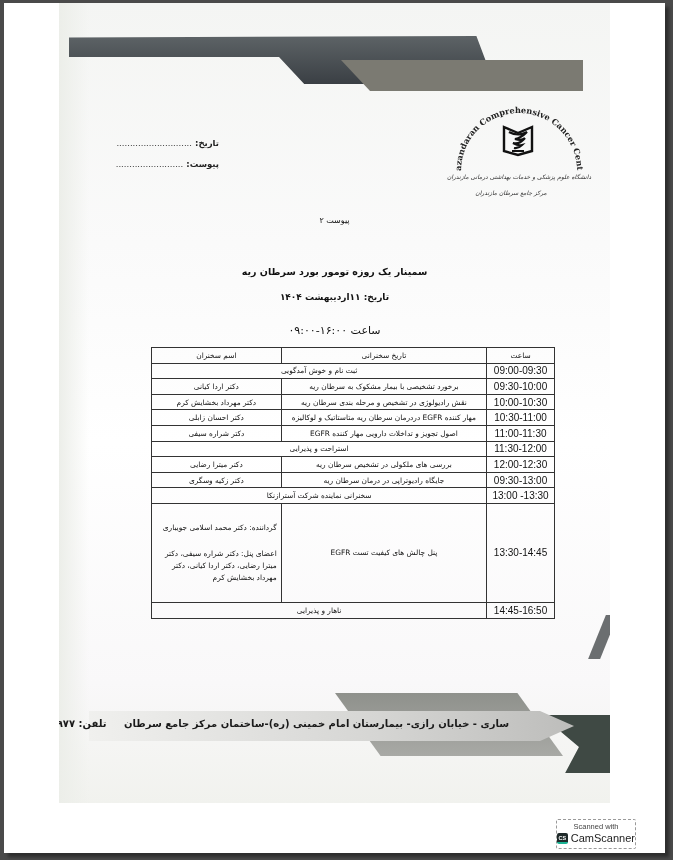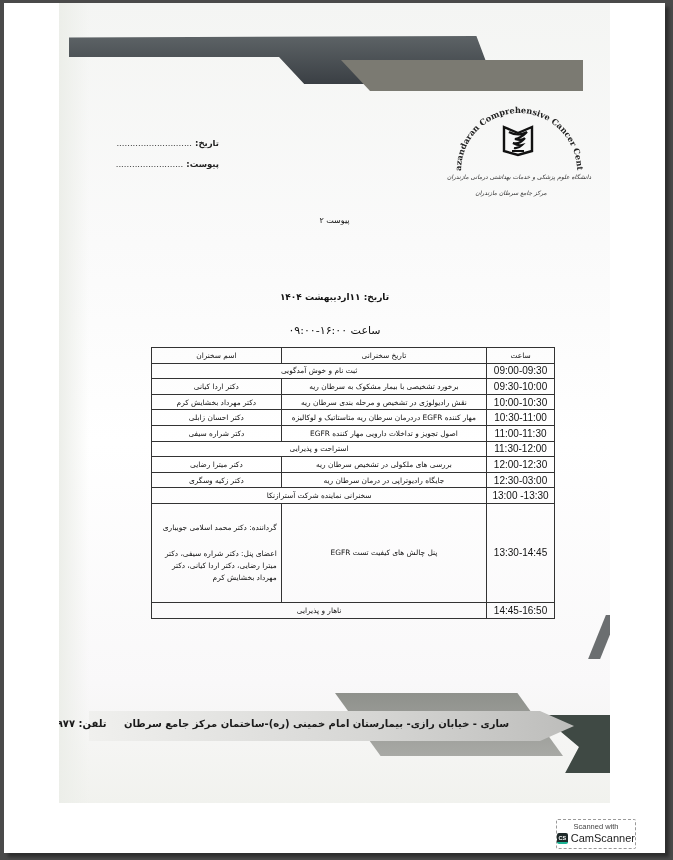--- a/index.html
+++ b/index.html
@@ -149,20 +149,21 @@
         <span>تاریخ:</span>
         <span class="dots">............................</span>
       </div>
       <div class="meta-row">
         <span>پیوست:</span>
         <span class="dots">.........................</span>
       </div>
     </div>
 
     <div class="titles annex">پیوست ۲</div>
+    <div class="titles seminar-title">سمینار یک روزه تومور بورد سرطان ریه</div>
     <div class="titles seminar-date">تاریخ: ۱۱اردیبهشت ۱۴۰۴</div>
     <div class="titles seminar-time">ساعت ۱۶:۰۰-۰۹:۰۰</div>
 
     <table class="schedule">
       <tbody>
           <tr>
         <th class="c-time" style="direction:rtl;font-family:'DejaVu Sans',sans-serif;font-size:7.4px;">ساعت</th>
         <th class="c-title">تاریخ سخنرانی</th>
         <th class="c-speaker">اسم سخنران</th>
       </tr>
@@ -193,21 +194,21 @@
       <tr>
         <td class="c-time">11:30-12:00</td>
         <td colspan="2">استراحت و پذیرایی</td>
       </tr>
       <tr>
         <td class="c-time">12:00-12:30</td>
         <td>بررسی های ملکولی در تشخیص سرطان ریه</td>
         <td>دکتر میترا رضایی</td>
       </tr>
       <tr>
-        <td class="c-time">12:30-03:00</td>
+        <td class="c-time">09:30-13:00</td>
         <td>جایگاه رادیوتراپی در درمان سرطان ریه</td>
         <td>دکتر زکیه وسگری</td>
       </tr>
       <tr>
         <td class="c-time">13:00 -13:30</td>
         <td colspan="2">سخنرانی نماینده شرکت آسترازنکا</td>
       </tr>
       <tr style="height:76px;">
         <td class="c-time">13:30-14:45</td>
         <td>پنل چالش های کیفیت تست EGFR</td>

